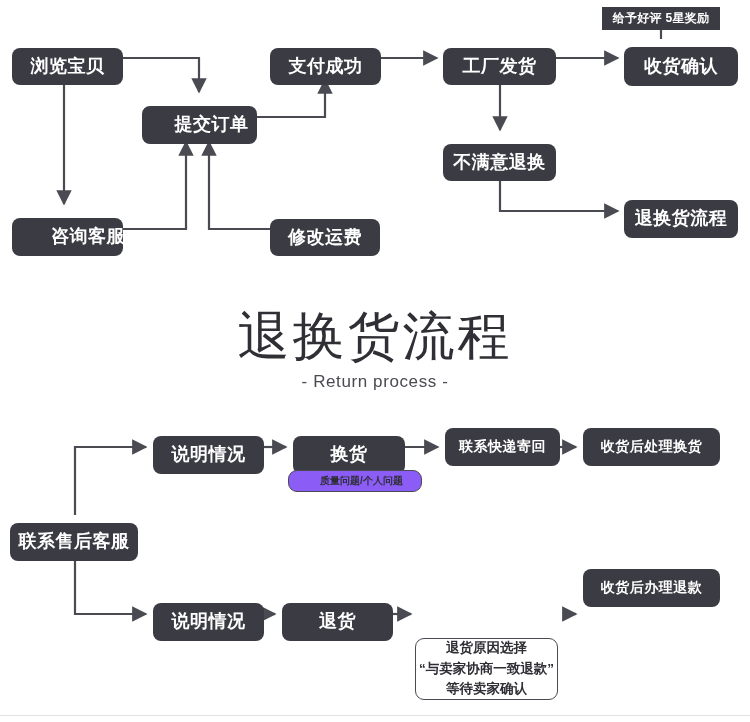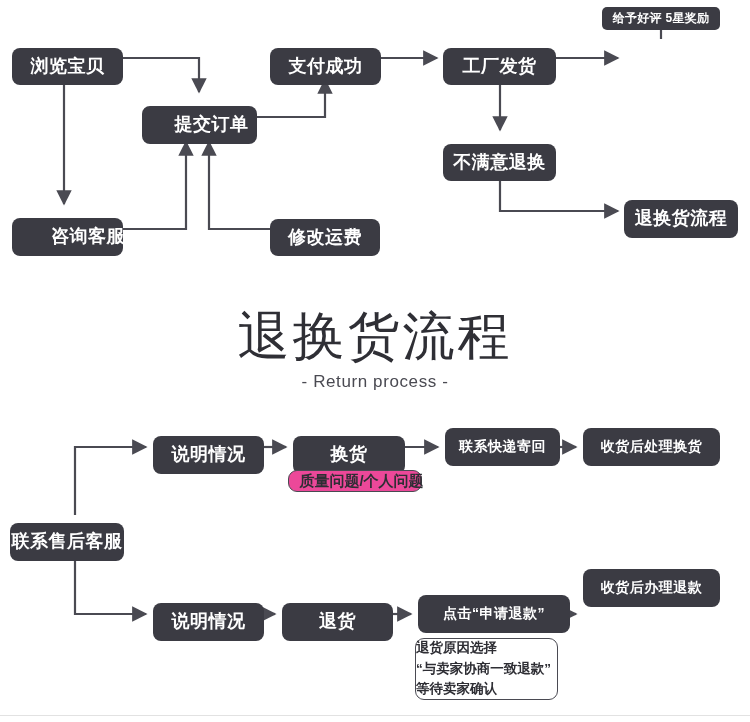--- a/index.html
+++ b/index.html
@@ -41,53 +41,54 @@
     letter-spacing: 0.5px;
     box-sizing: border-box;
     white-space: nowrap;
   }
   .node.sm { font-size: 14px; }
   .node.md { font-size: 18px; margin-top: 8px; }
   .badge {
     position: absolute;
     background: #3b3b43;
     color: #ffffff;
-    border-radius: 5px;
+    border-radius: 0;
     display: flex;
     align-items: center;
     justify-content: center;
     font-size: 12px;
     font-weight: 600;
     letter-spacing: 0.3px;
     box-sizing: border-box;
     white-space: nowrap;
   }
   .pill {
     position: absolute;
-    background: #ec4899;
+    background: #8b5cf6;
     color: #2e2e34;
     border: 1.5px solid #4a4a52;
     border-radius: 9px;
     display: flex;
     align-items: center;
     justify-content: center;
-    font-size: 15px;
+    font-size: 10px;
     font-weight: 600;
     box-sizing: border-box;
     white-space: nowrap;
     padding-left: 13px;
   }
   .note {
     position: absolute;
     background: #ffffff;
     color: #2e2e34;
     border: 1.5px solid #4a4a52;
     border-radius: 9px;
     display: flex;
     flex-direction: column;
+    align-items: center;
     justify-content: center;
     font-size: 13.5px;
     font-weight: 600;
     line-height: 1.55;
     box-sizing: border-box;
     white-space: nowrap;
   }
   .title-wrap {
     position: absolute;
     left: 0;
@@ -165,51 +166,51 @@
   <div class="badge" style="left:602px; top:7px; width:118px; height:23px;">给予好评 5星奖励</div>
 
   <div class="node md" style="left:12px; top:40px; width:111px; height:37px;">浏览宝贝</div>
 
   <div class="node md" style="left:142px; top:98px; width:115px; height:38px;padding-left:24px;">提交订单</div>
 
   <div class="node md" style="left:270px; top:40px; width:111px; height:37px;">支付成功</div>
 
   <div class="node md" style="left:443px; top:40px; width:113px; height:37px;">工厂发货</div>
 
+  <div class="node md" style="left:624px; top:39px; width:114px; height:39px;">收货确认</div>
 
   <div class="node md" style="left:12px; top:210px; width:111px; height:38px;padding-left:41px;">咨询客服</div>
 
   <div class="node md" style="left:270px; top:211px; width:110px; height:37px;">修改运费</div>
 
   <div class="node md" style="left:443px; top:136px; width:113px; height:37px;">不满意退换</div>
 
   <div class="node md" style="left:624px; top:192px; width:114px; height:38px;">退换货流程</div>
 
   <div class="title-wrap" style="top:310px;">
     <div class="main-title">退换货流程</div>
     <div class="sub-title">- Return process -</div>
   </div>
 
-  <div class="node md" style="left:10px; top:515px; width:114px; height:38px;">联系售后客服</div>
+  <div class="node md" style="left:10px; top:515px; width:128px; height:38px;">联系售后客服</div>
 
   <div class="node md" style="left:153px; top:428px; width:111px; height:38px;">说明情况</div>
 
   <div class="node md" style="left:293px; top:428px; width:112px; height:38px;">换货</div>
 
   <div class="pill" style="left:288px; top:470px; width:134px; height:22px;">质量问题/个人问题</div>
 
   <div class="node sm" style="left:445px; top:428px; width:115px; height:38px;">联系快递寄回</div>
 
   <div class="node sm" style="left:583px; top:428px; width:137px; height:38px;text-align:center;">收货后处理换货</div>
 
   <div class="node md" style="left:153px; top:595px; width:111px; height:38px;">说明情况</div>
 
   <div class="node md" style="left:282px; top:595px; width:111px; height:38px;">退货</div>
 
-  <div class="node sm" style="left:418px; top:595px; width:152px; height:38px;">点击“申请退款”</div>
 
   <div class="node sm" style="left:583px; top:569px; width:137px; height:38px;">收货后办理退款</div>
 
   <div class="note" style="left:415px; top:638px; width:143px; height:62px;">
     <div>退货原因选择</div>
     <div>“与卖家协商一致退款”</div>
     <div>等待卖家确认</div>
   </div>
 
   <div class="divider" style="top:715px;"></div>

